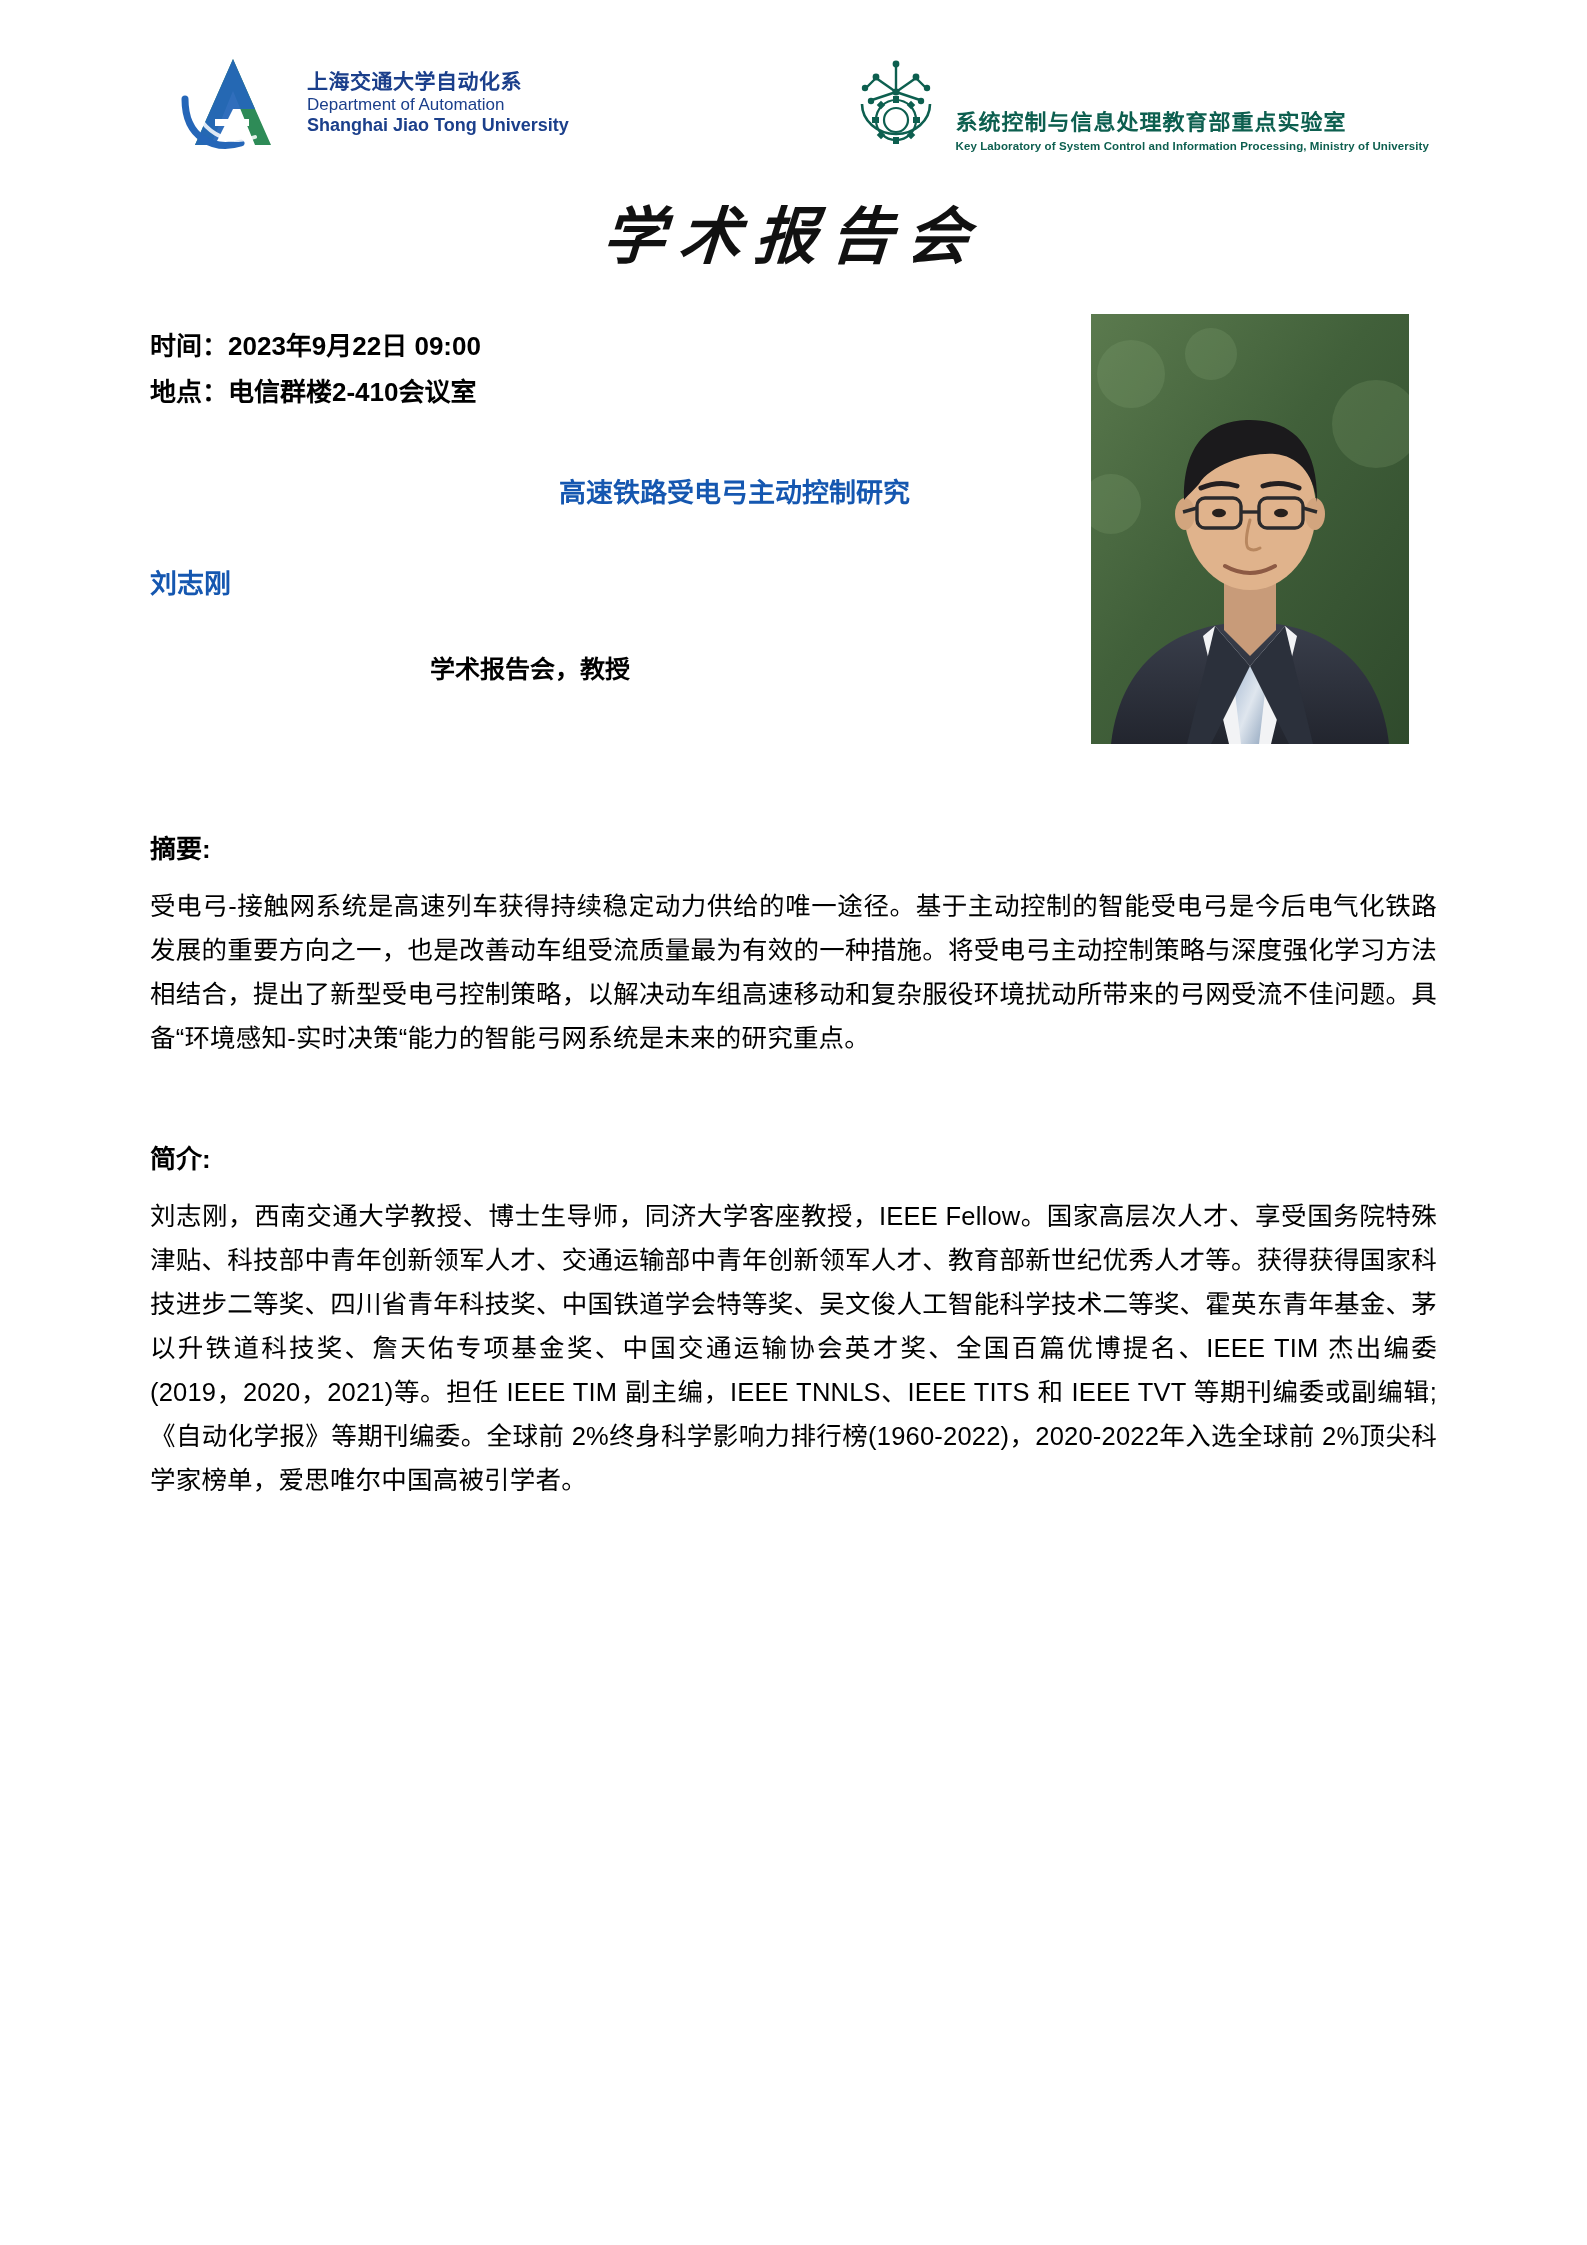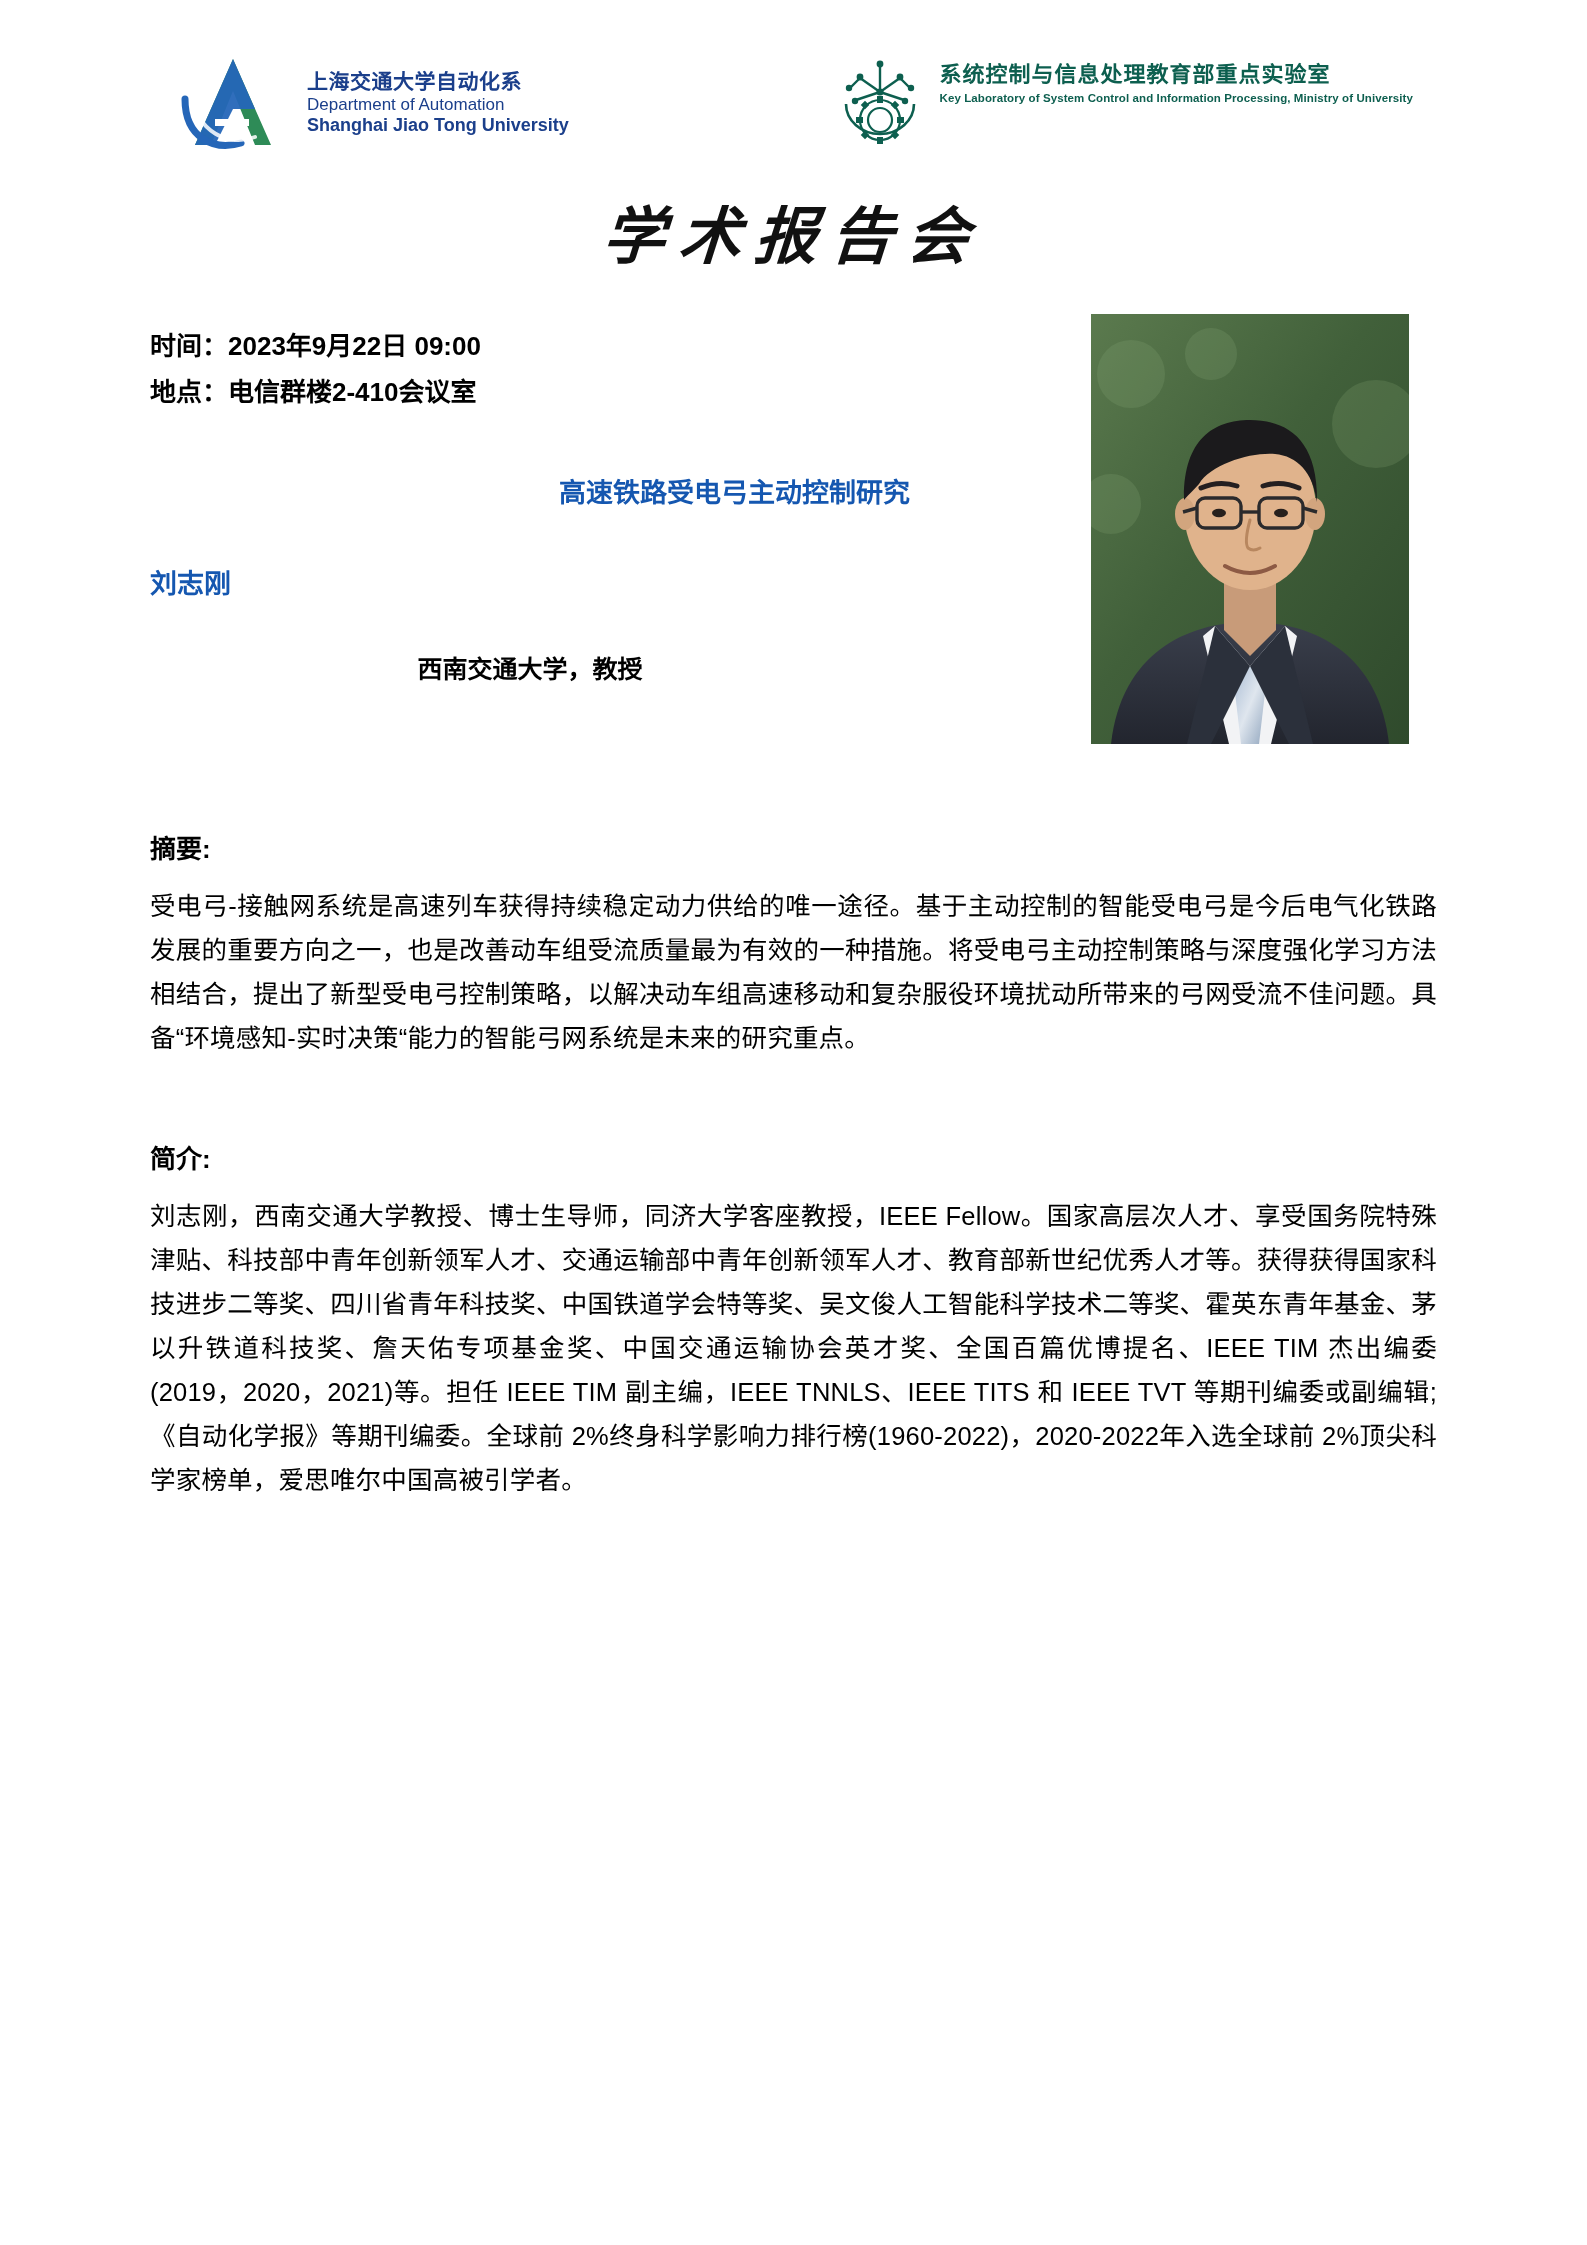--- a/index.html
+++ b/index.html
@@ -61,24 +61,24 @@
   }
   .logo-left-text .en2 {
     font-size: 18px;
     color: #1b3f8b;
     font-weight: bold;
     text-align: right;
   }
 
   .logo-right {
     position: absolute;
-    right: 24px;
+    right: 8px;
     top: 48px;
     display: flex;
-    align-items: flex-start;
+    align-items: flex-end;
     gap: 6px;
   }
   .keylab-mark {
     width: 108px;
     height: 96px;
     flex: none;
   }
   .logo-right-text .cn {
     font-size: 22px;
     color: #0d5f4f;
@@ -249,21 +249,21 @@
 
   <div class="info-row">
 
     <div class="meta">
       <div class="line">时间：2023年9月22日 09:00</div>
       <div class="line">地点：电信群楼2-410会议室</div>
     </div>
 
     <div class="talk-title">高速铁路受电弓主动控制研究</div>
     <div class="speaker">刘志刚</div>
-    <div class="affiliation">西南交通大学，教授</div>
+    <div class="affiliation">学术报告会，教授</div>
 
     <div class="portrait">
       <svg width="318" height="430" viewBox="0 0 318 430" xmlns="http://www.w3.org/2000/svg">
         <defs>
           <linearGradient id="bg" x1="0" y1="0" x2="1" y2="1">
             <stop offset="0%" stop-color="#5b7a4e"></stop>
             <stop offset="45%" stop-color="#41603a"></stop>
             <stop offset="100%" stop-color="#2f4a2c"></stop>
           </linearGradient>
           <linearGradient id="suit" x1="0" y1="0" x2="0" y2="1">

